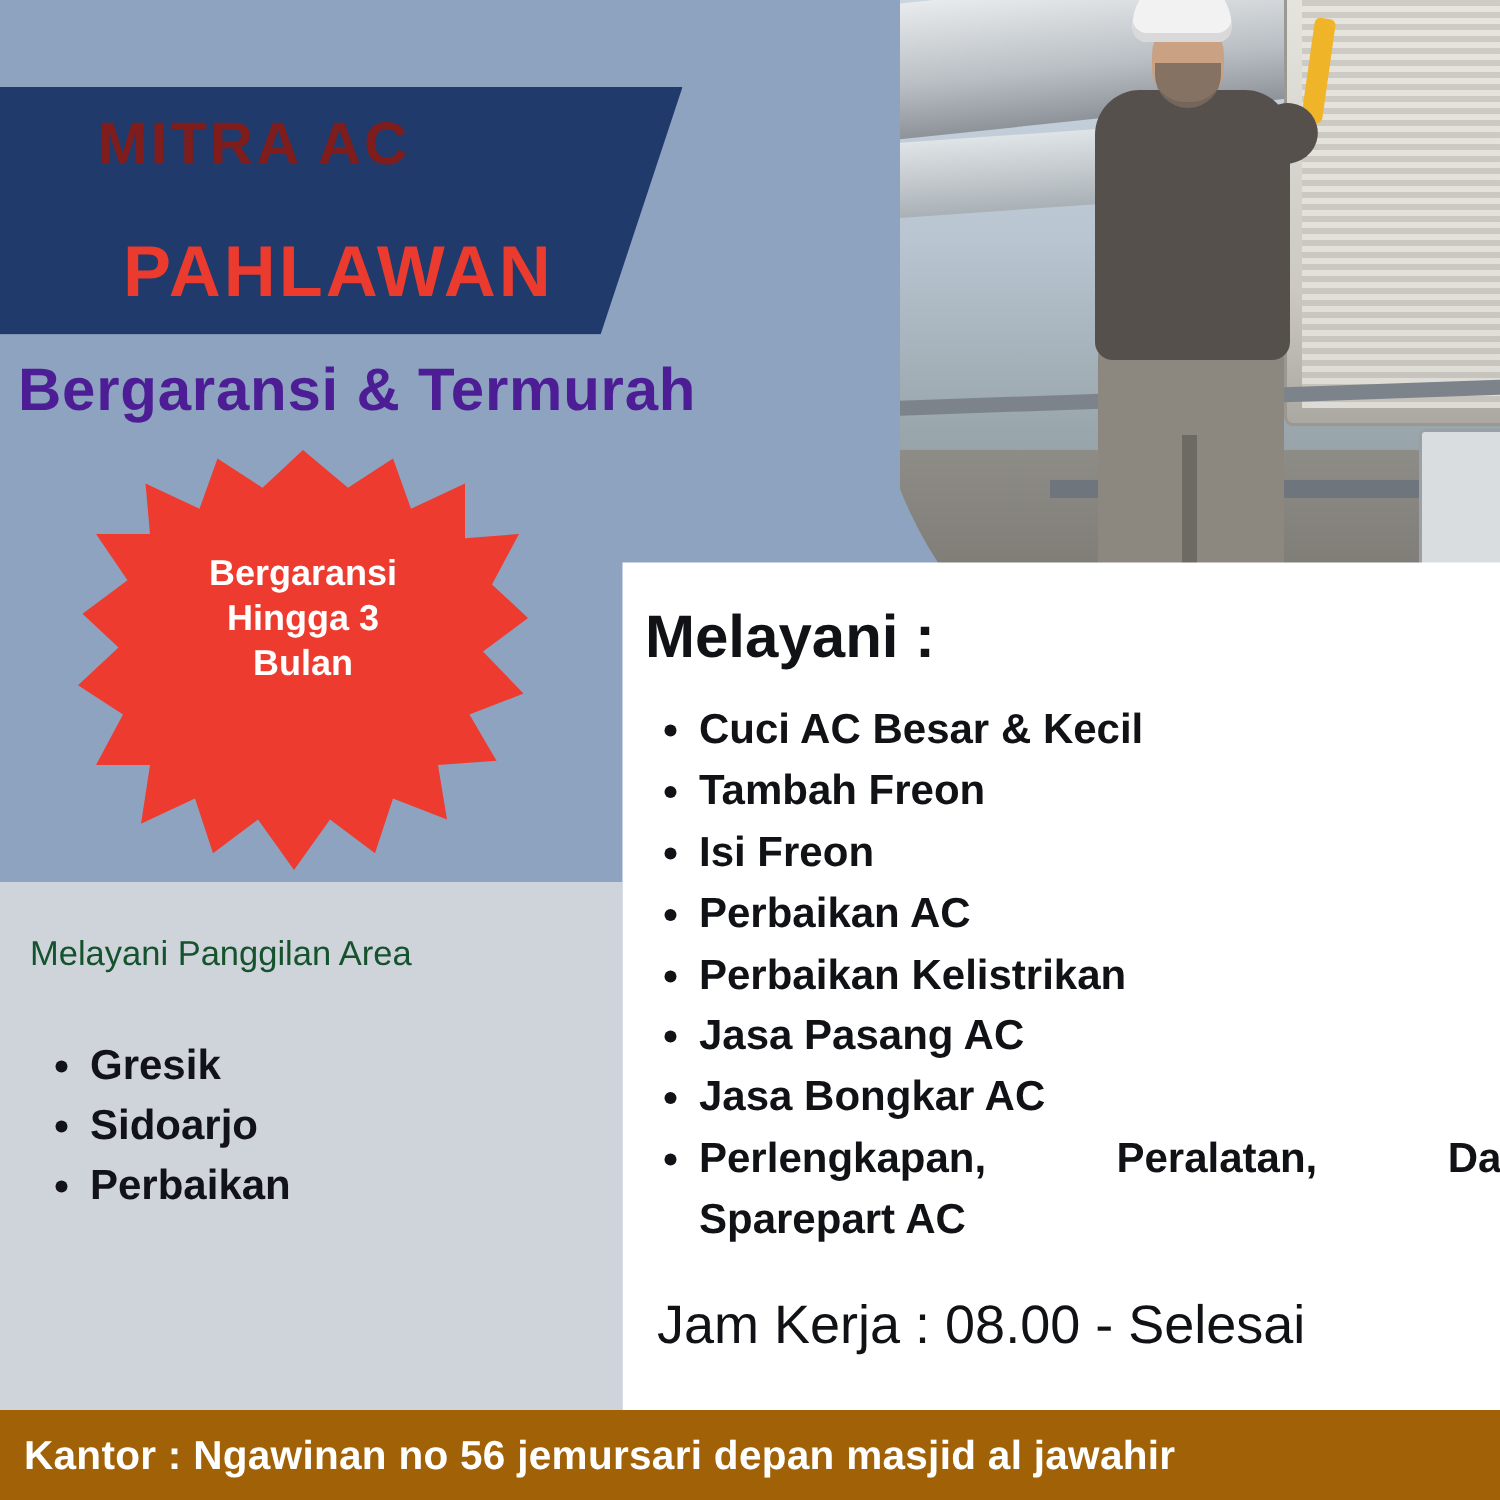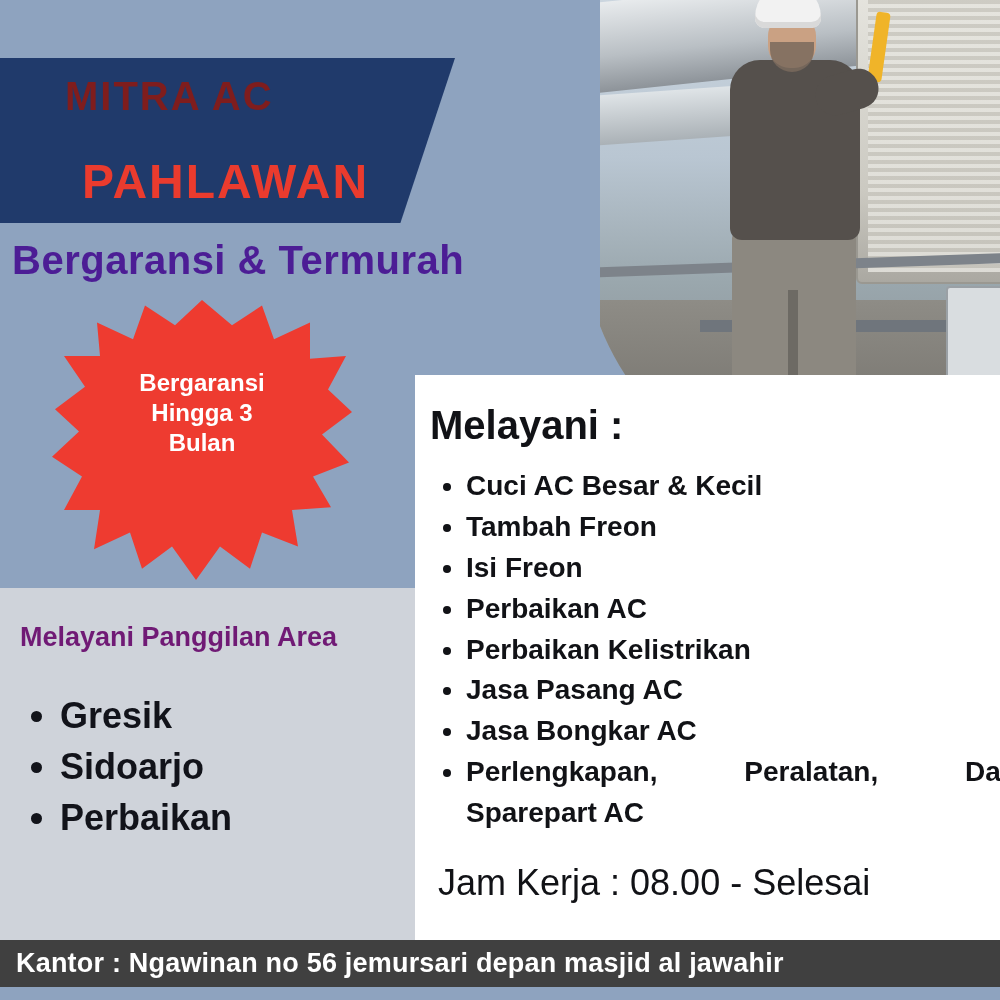--- a/index.html
+++ b/index.html
@@ -281,34 +281,34 @@
     left: 0;
     top: 588px;
     width: 415px;
     height: 352px;
     background: #cfd3da;
   }
   .area-title {
     position: absolute;
     left: 20px;
     top: 622px;
-    font-size: 27px;
-    font-weight: 700;
-    color: #701a75;
+    font-size: 23px;
+    font-weight: 400;
+    color: #14532d;
   }
   .area-list {
     position: absolute;
     left: 28px;
     top: 690px;
     margin: 0;
     padding-left: 32px;
     list-style: disc;
   }
   .area-list li {
-    font-size: 36px;
+    font-size: 28px;
     font-weight: 700;
     color: #12131a;
     line-height: 1.42;
   }
 
   
   .svc-panel {
     position: absolute;
     left: 415px;
     top: 375px;
@@ -353,22 +353,22 @@
     font-weight: 400;
     color: #111216;
   }
 
   
   .footer {
     position: absolute;
     left: 0;
     top: 940px;
     width: 1000px;
-    height: 47px;
-    background: #404040;
+    height: 60px;
+    background: #a16207;
     display: flex;
     align-items: center;
   }
   .footer-text {
     padding-left: 16px;
     font-size: 27px;
     font-weight: 700;
     color: #ffffff;
     letter-spacing: .2px;
     white-space: nowrap;

